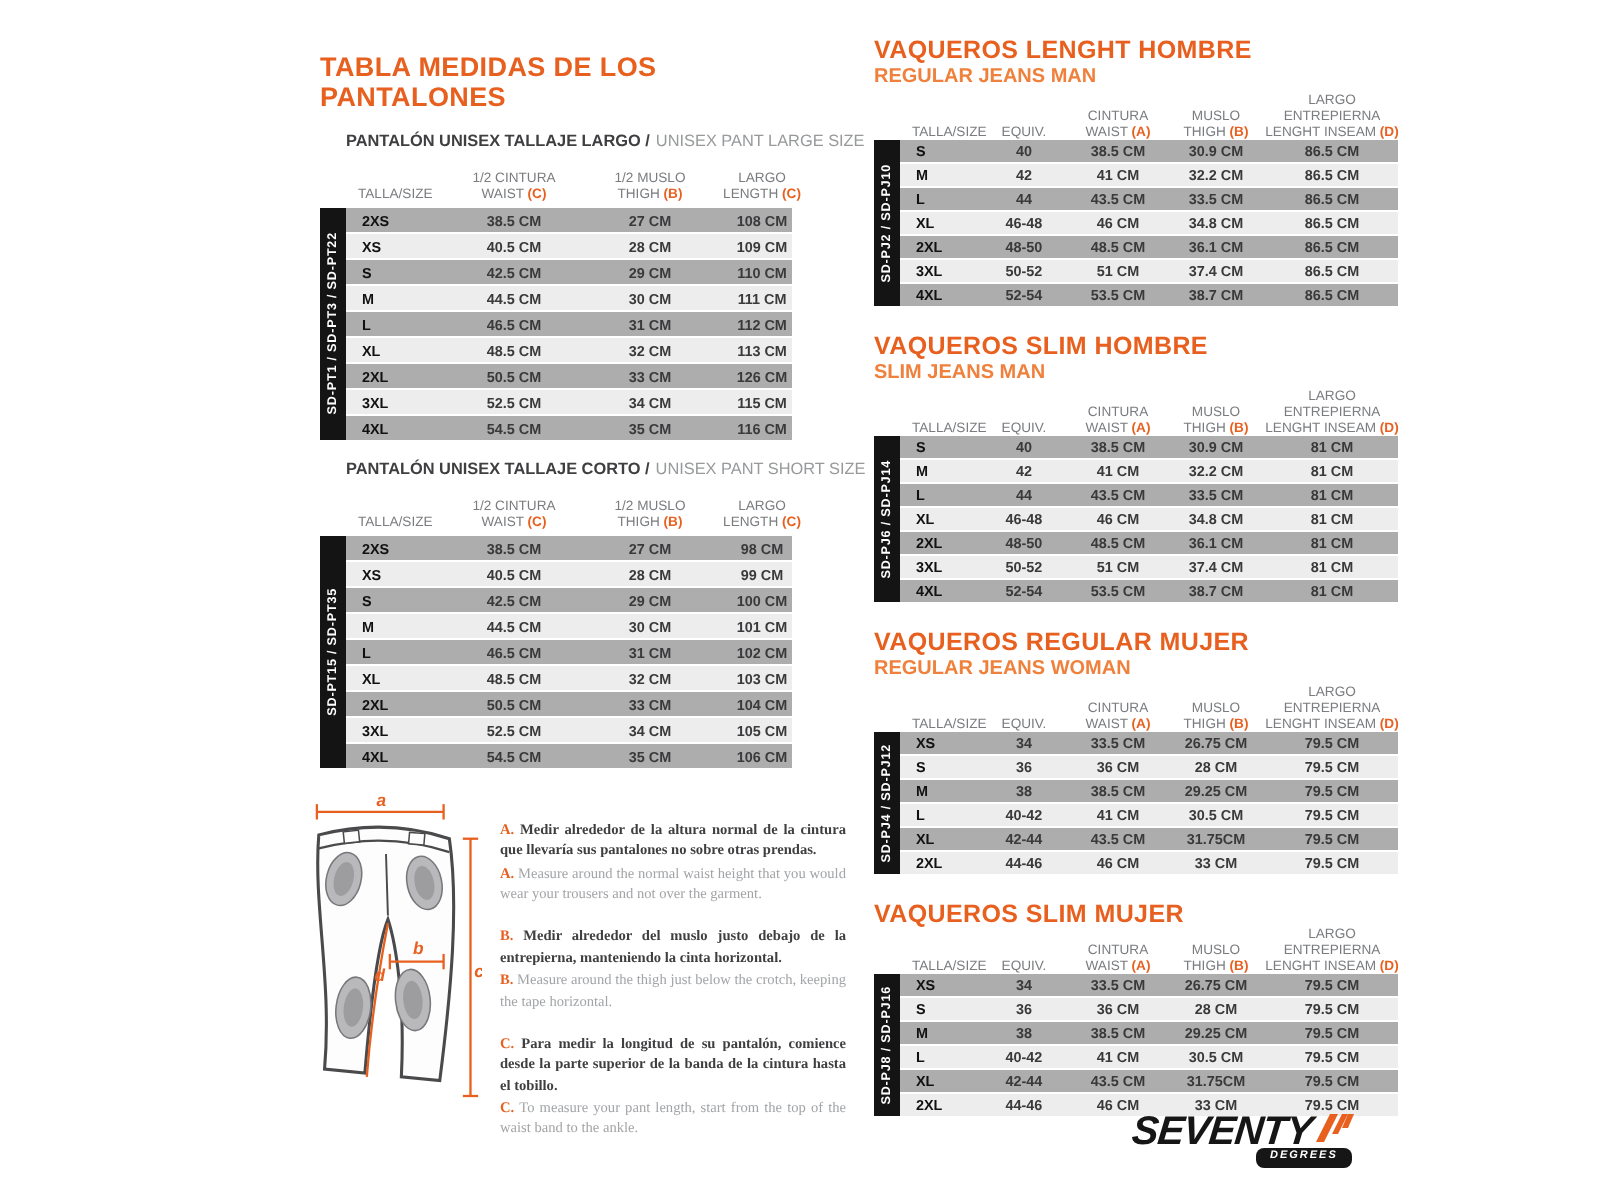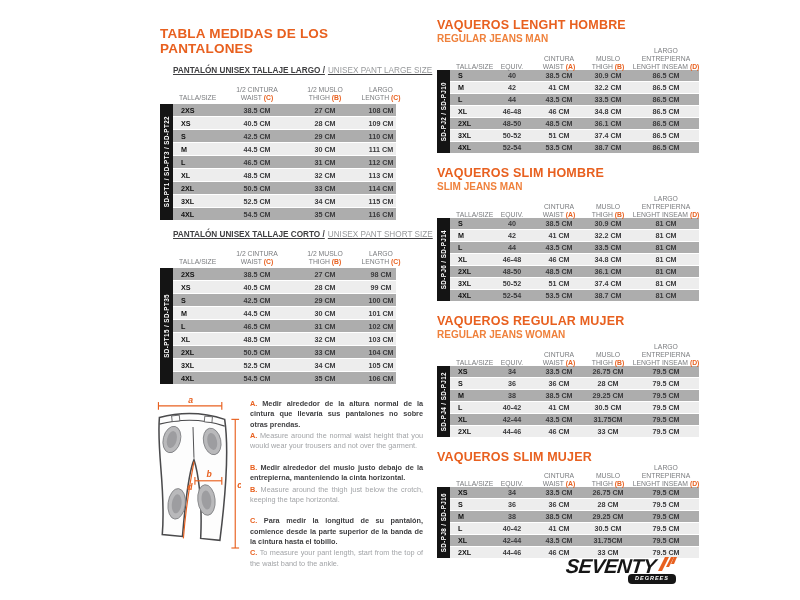--- a/index.html
+++ b/index.html
@@ -2,21 +2,21 @@
 <html><head>
 <meta charset="utf-8">
 <style>
   html,body{margin:0;padding:0;background:#fff;}
   .page{position:relative;width:800px;height:600px;background:#ffffff;overflow:hidden;
         font-family:"Liberation Sans",sans-serif;color:#3f3f41;}
   
   .left-panel{position:absolute;left:160px;top:26px;width:236px;}
   .main-title{font-size:13.5px;font-weight:700;color:#e8601f;letter-spacing:.2px;}
   .main-sub{font-size:11px;font-weight:700;color:#ef813c;margin-top:2px;letter-spacing:.2px;}
-  .sec-title{font-size:8.2px;margin:10px 0 3px 13px;white-space:nowrap;text-decoration:underline;}
+  .sec-title{font-size:8.2px;margin:10px 0 3px 13px;white-space:nowrap;}
   .sec-title .es{font-weight:700;color:#3f3f41;}
   .sec-title .en{color:#97999b;margin-left:3px;}
   
   .twrap{position:relative;padding-left:13px;}
   .t-side{position:absolute;left:0;width:13px;background:#141414;display:flex;align-items:center;justify-content:center;}
   .t-side span{writing-mode:vertical-rl;transform:rotate(180deg);color:#fff;font-size:6.3px;font-weight:700;
                letter-spacing:.4px;white-space:nowrap;}
   .t-head{display:grid;align-items:end;padding-bottom:2px;}
   .t-hcell{font-size:6.8px;color:#7a7c7f;text-align:center;line-height:1.2;}
   .t-hcell.col0{text-align:left;padding-left:6px;}
@@ -37,21 +37,21 @@
   .r-block{margin-bottom:13px;}
   .r-t1{font-size:12.5px;font-weight:700;color:#e8601f;letter-spacing:.2px;}
   .r-t2{font-size:10px;font-weight:700;color:#ef813c;margin:1px 0 3px;}
   .rt .t-head,.rt .t-row{grid-template-columns:42px 40px 54px 44px 72px;}
   .rt .t-head{height:21px;}
   .rt .t-row{height:11px;}
   .rt .t-side{top:23px;bottom:0;}
   
   .measure-row{position:absolute;left:145px;top:394px;width:278px;display:flex;gap:9px;}
   .diagram{width:96px;flex:none;}
-  .instructions{width:180px;font-size:7.3px;line-height:1.42;text-align:justify;margin-top:5px;}
+  .instructions{width:180px;font-size:7.3px;line-height:1.42;text-align:justify;margin-top:16px;font-family:Liberation Serif, serif;}
   .instr{margin-bottom:11px;}
   .i-es{font-weight:700;color:#3f3f41;}
   .i-en{color:#a2a4a7;margin-top:1px;}
   .ltr{color:#e8601f;font-weight:700;}
   
   .logo{position:absolute;left:566px;top:556px;width:140px;}
   .logo-row{display:flex;align-items:flex-start;}
   .logo-brand{font-size:20px;font-weight:700;font-style:italic;letter-spacing:-.5px;color:#161616;
               transform:skewX(-6deg);line-height:1;}
   .logo-mark{margin-left:1px;margin-top:0;}
@@ -126,21 +126,21 @@
             <div class="t-row even">
               <div class="t-cell col0 size">XL</div>
               <div class="t-cell col1">48.5 CM</div>
               <div class="t-cell col2">32 CM</div>
               <div class="t-cell col3">113 CM</div>
             </div>
             <div class="t-row odd">
               <div class="t-cell col0 size">2XL</div>
               <div class="t-cell col1">50.5 CM</div>
               <div class="t-cell col2">33 CM</div>
-              <div class="t-cell col3">114 CM</div>
+              <div class="t-cell col3">126 CM</div>
             </div>
             <div class="t-row even">
               <div class="t-cell col0 size">3XL</div>
               <div class="t-cell col1">52.5 CM</div>
               <div class="t-cell col2">34 CM</div>
               <div class="t-cell col3">115 CM</div>
             </div>
             <div class="t-row odd">
               <div class="t-cell col0 size">4XL</div>
               <div class="t-cell col1">54.5 CM</div>

